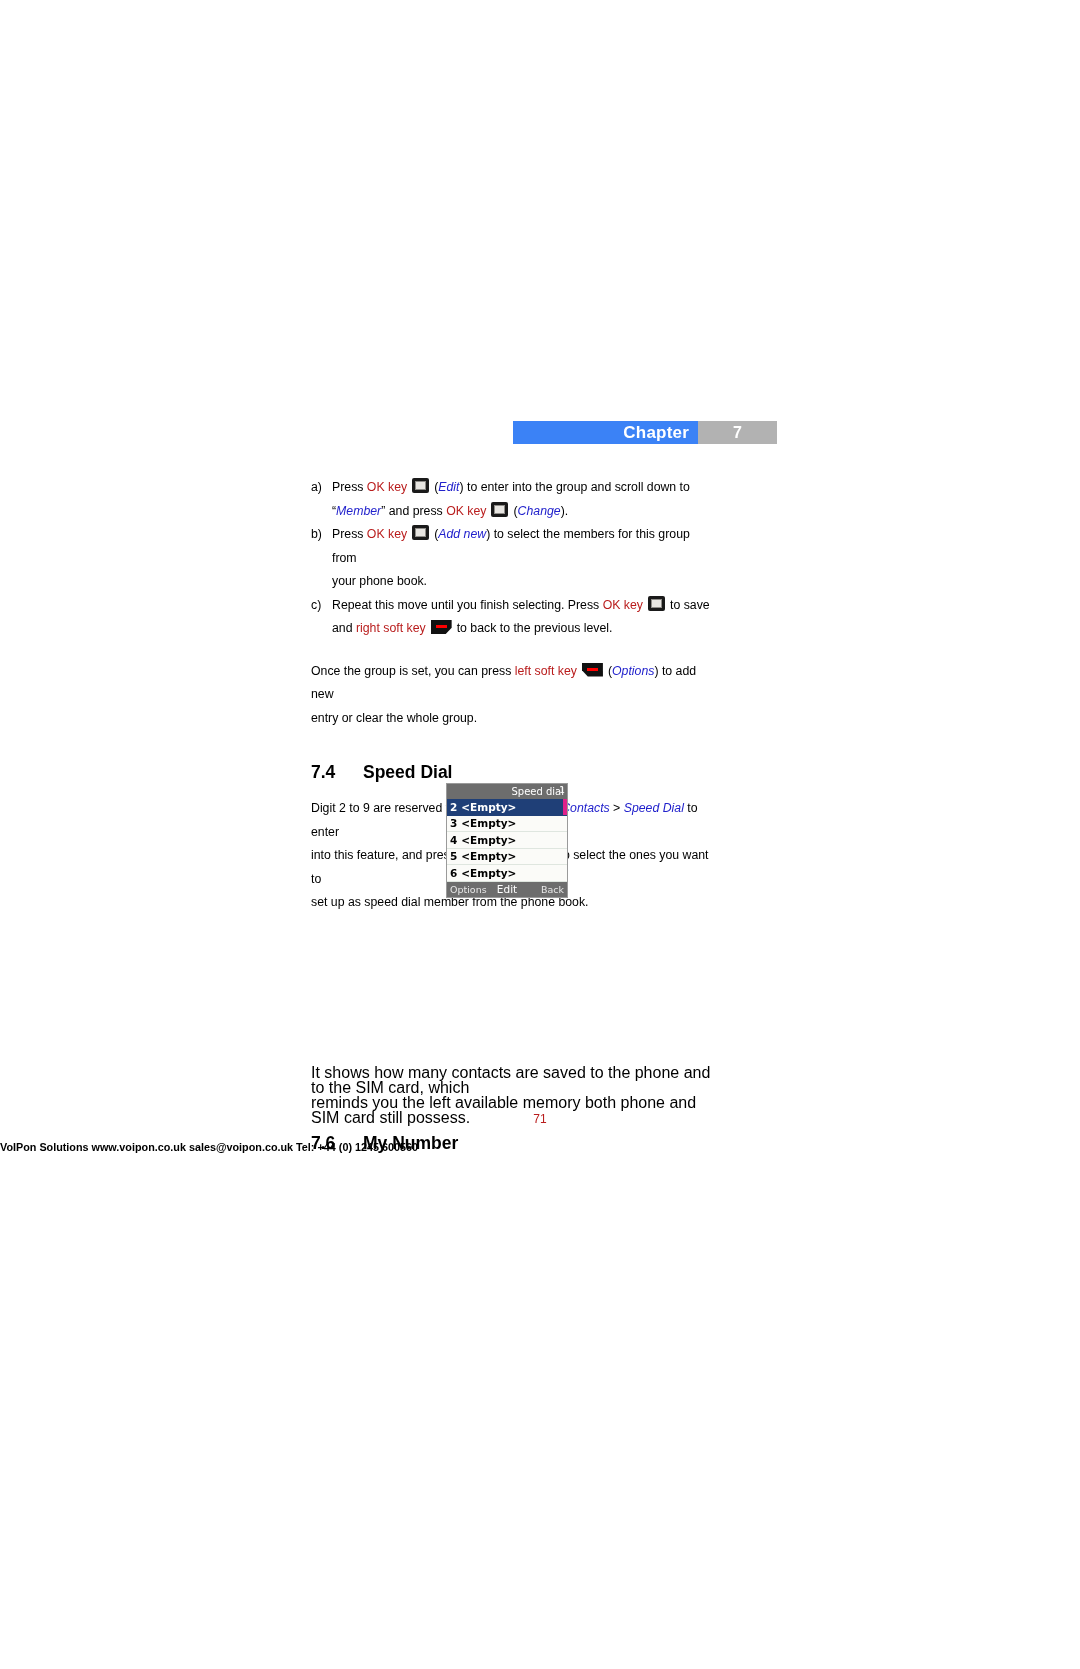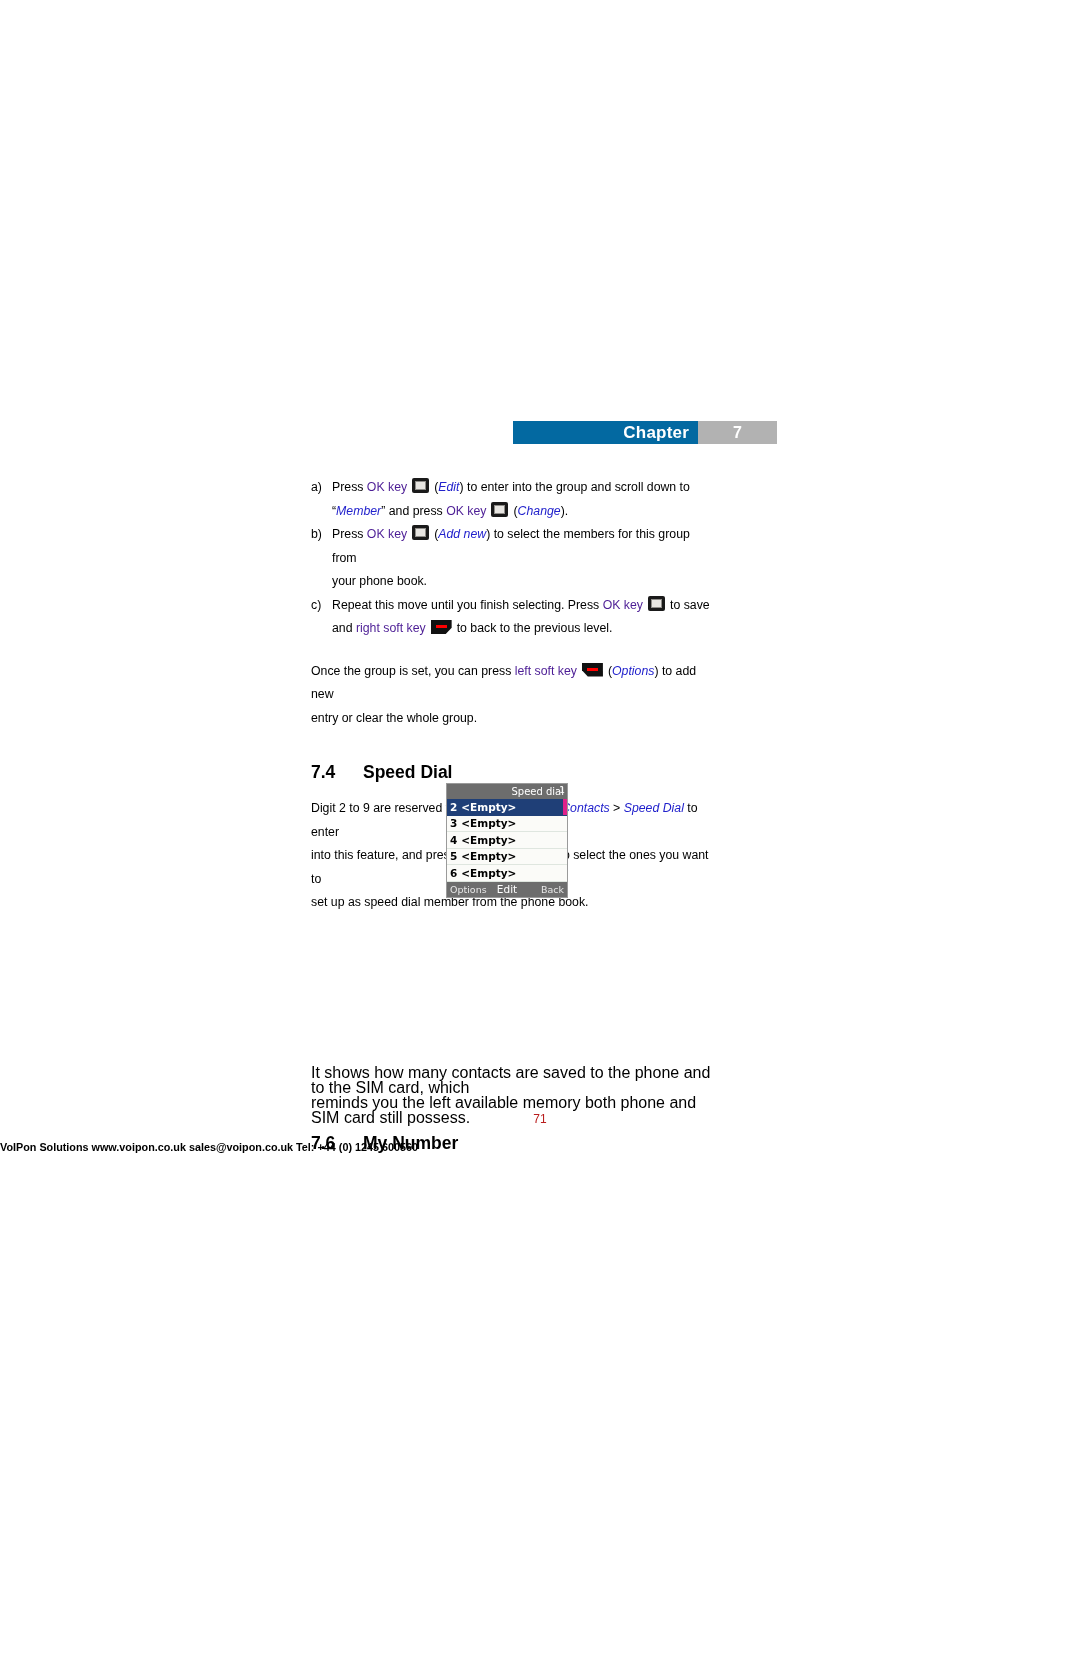--- a/index.html
+++ b/index.html
@@ -28,21 +28,21 @@
     position: absolute;
     left: 513px;
     top: 421px;
     width: 264px;
     height: 23px;
     display: flex;
     align-items: stretch;
   }
   .chapter-bar {
     flex: 1 1 auto;
-    background: #0369a1;
+    background: #3b82f6;
     display: flex;
     align-items: center;
     justify-content: flex-end;
     padding-right: 9px;
     box-sizing: border-box;
   }
   .chapter-bar-label {
     color: #ffffff;
     font-size: 17px;
     font-weight: bold;
@@ -91,21 +91,21 @@
   .para {
     font-size: 12.3px;
     line-height: 23.5px;
     color: #000000;
   }
   .para-tight {
     font-size: 16px;
     line-height: 15px;
   }
 
-  .red { color: #4c1d95; }
+  .red { color: #b91c1c; }
   .blue-i { color: #2222cc; font-style: italic; }
 
   
   .key-ok {
     display: inline-block;
     width: 17px;
     height: 15px;
     vertical-align: -2px;
     margin: 0 5px 0 5px;
     background: #1a1a1a;

